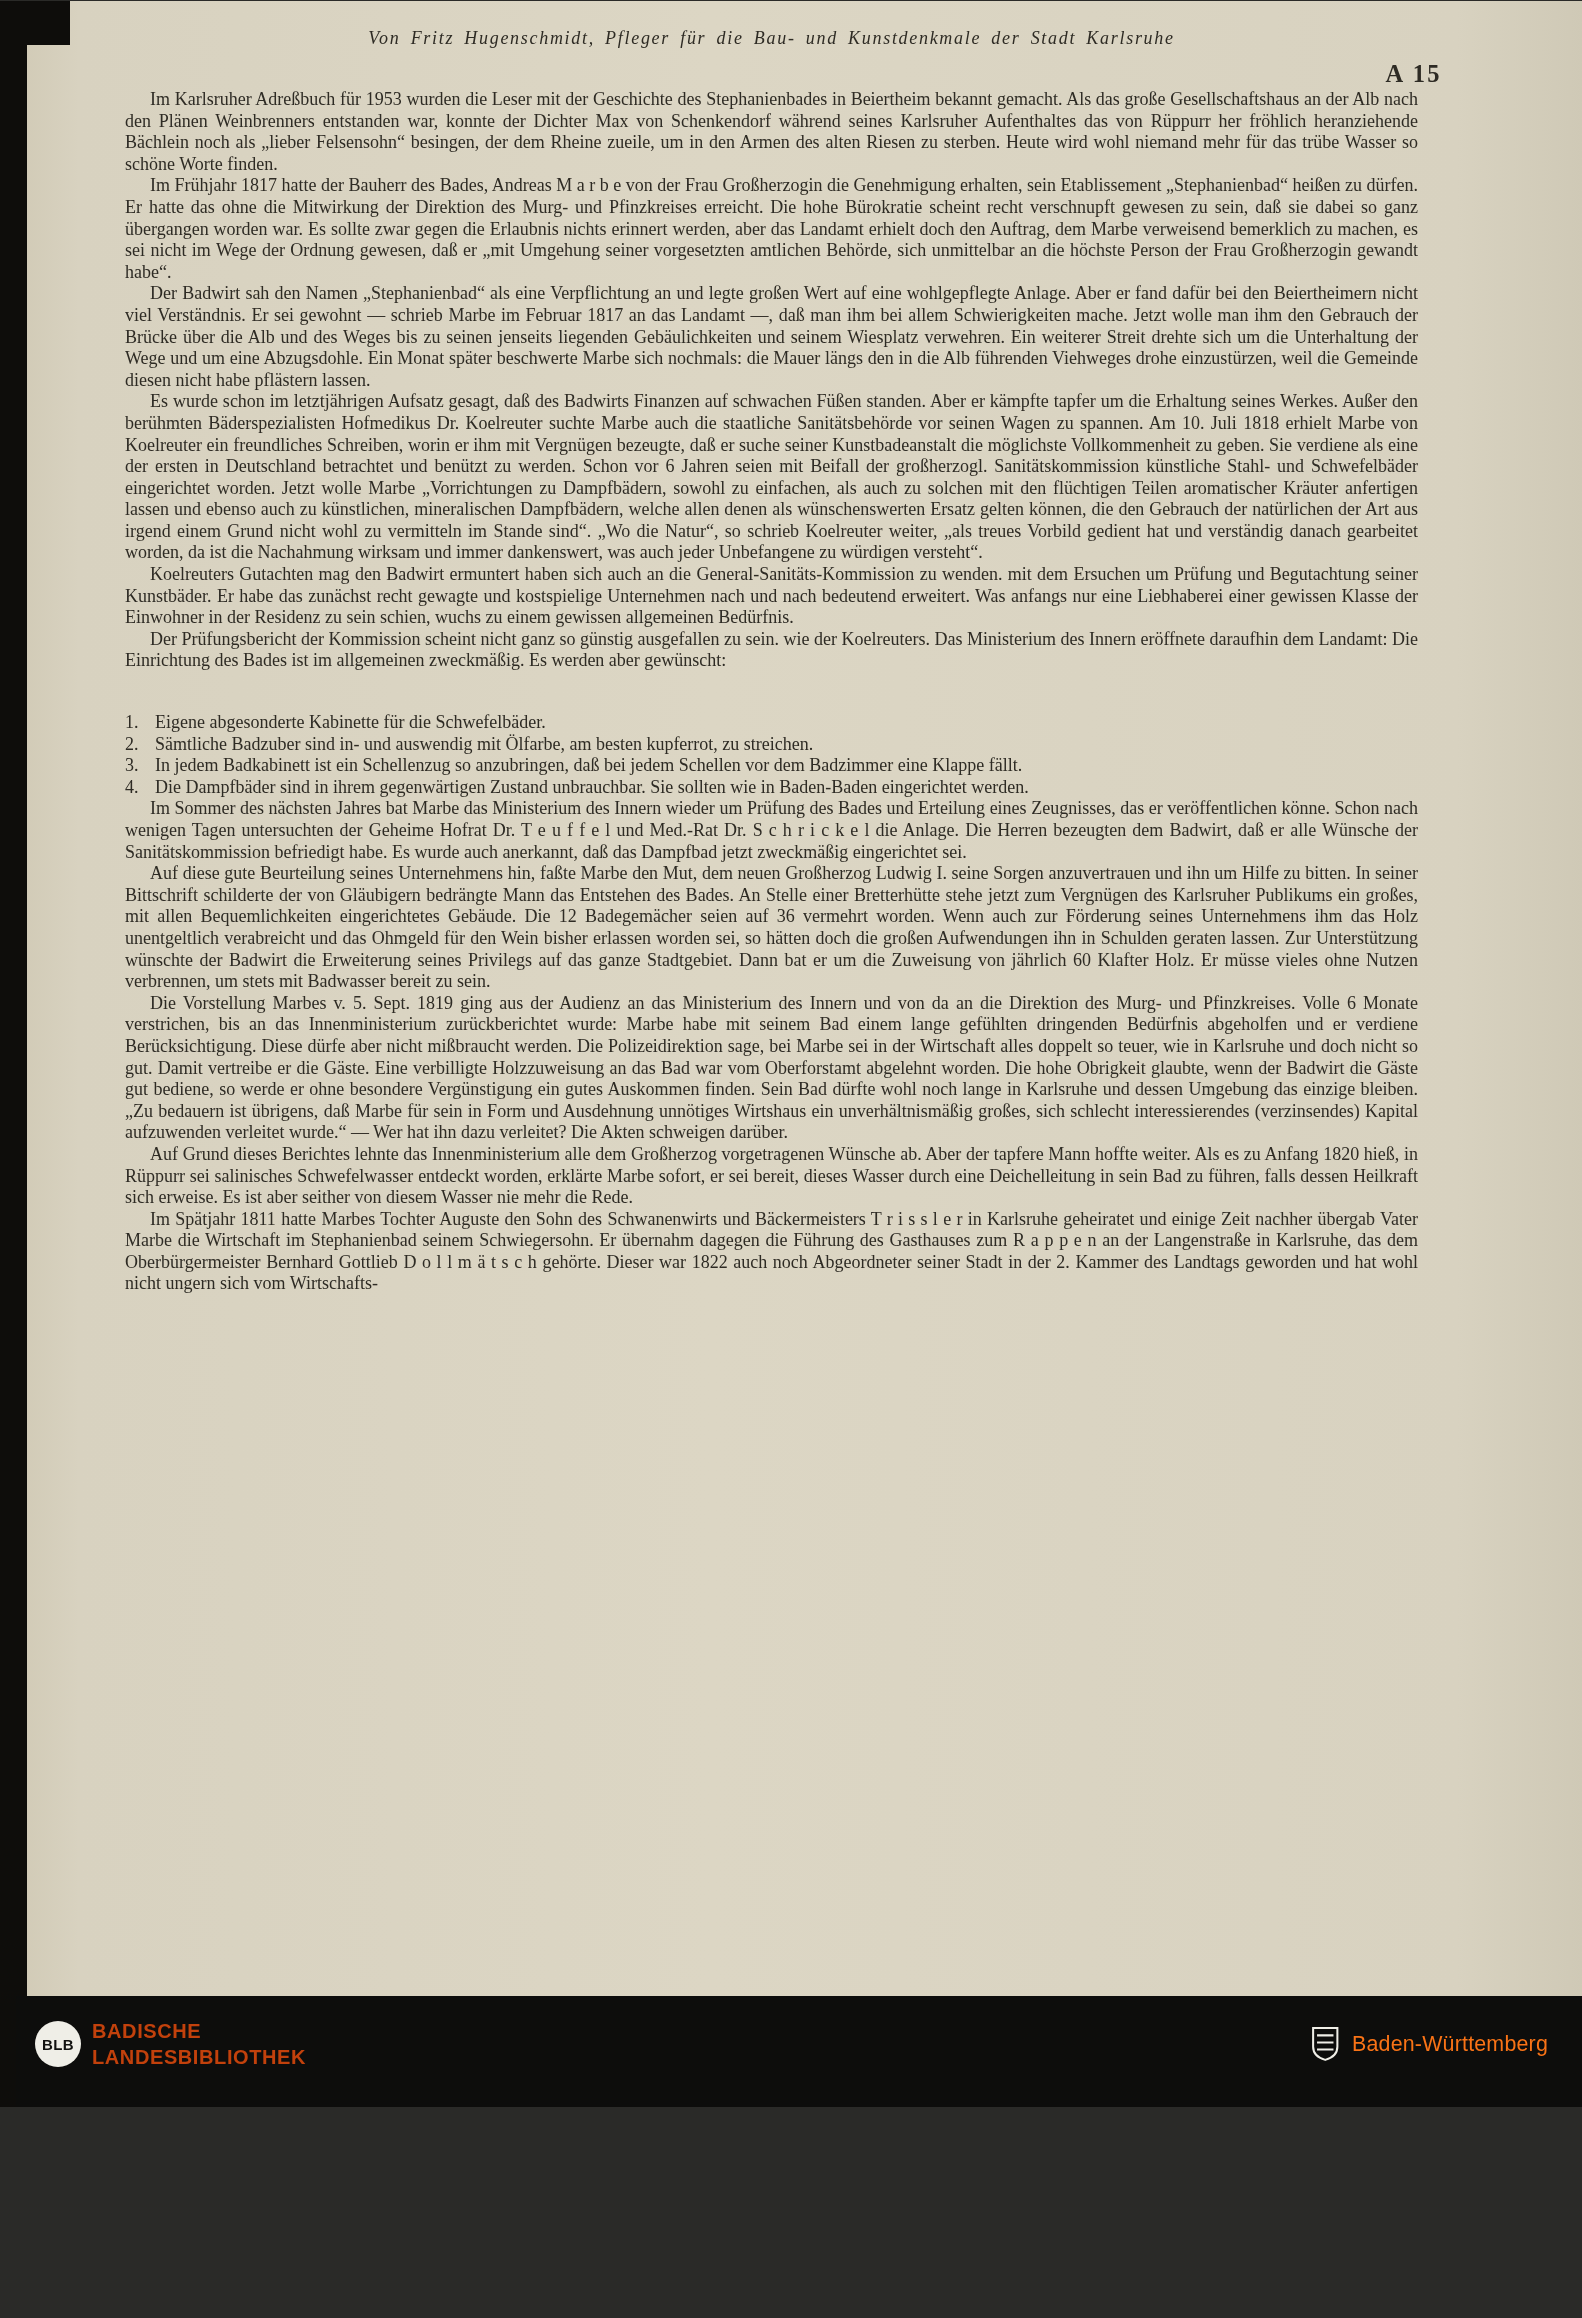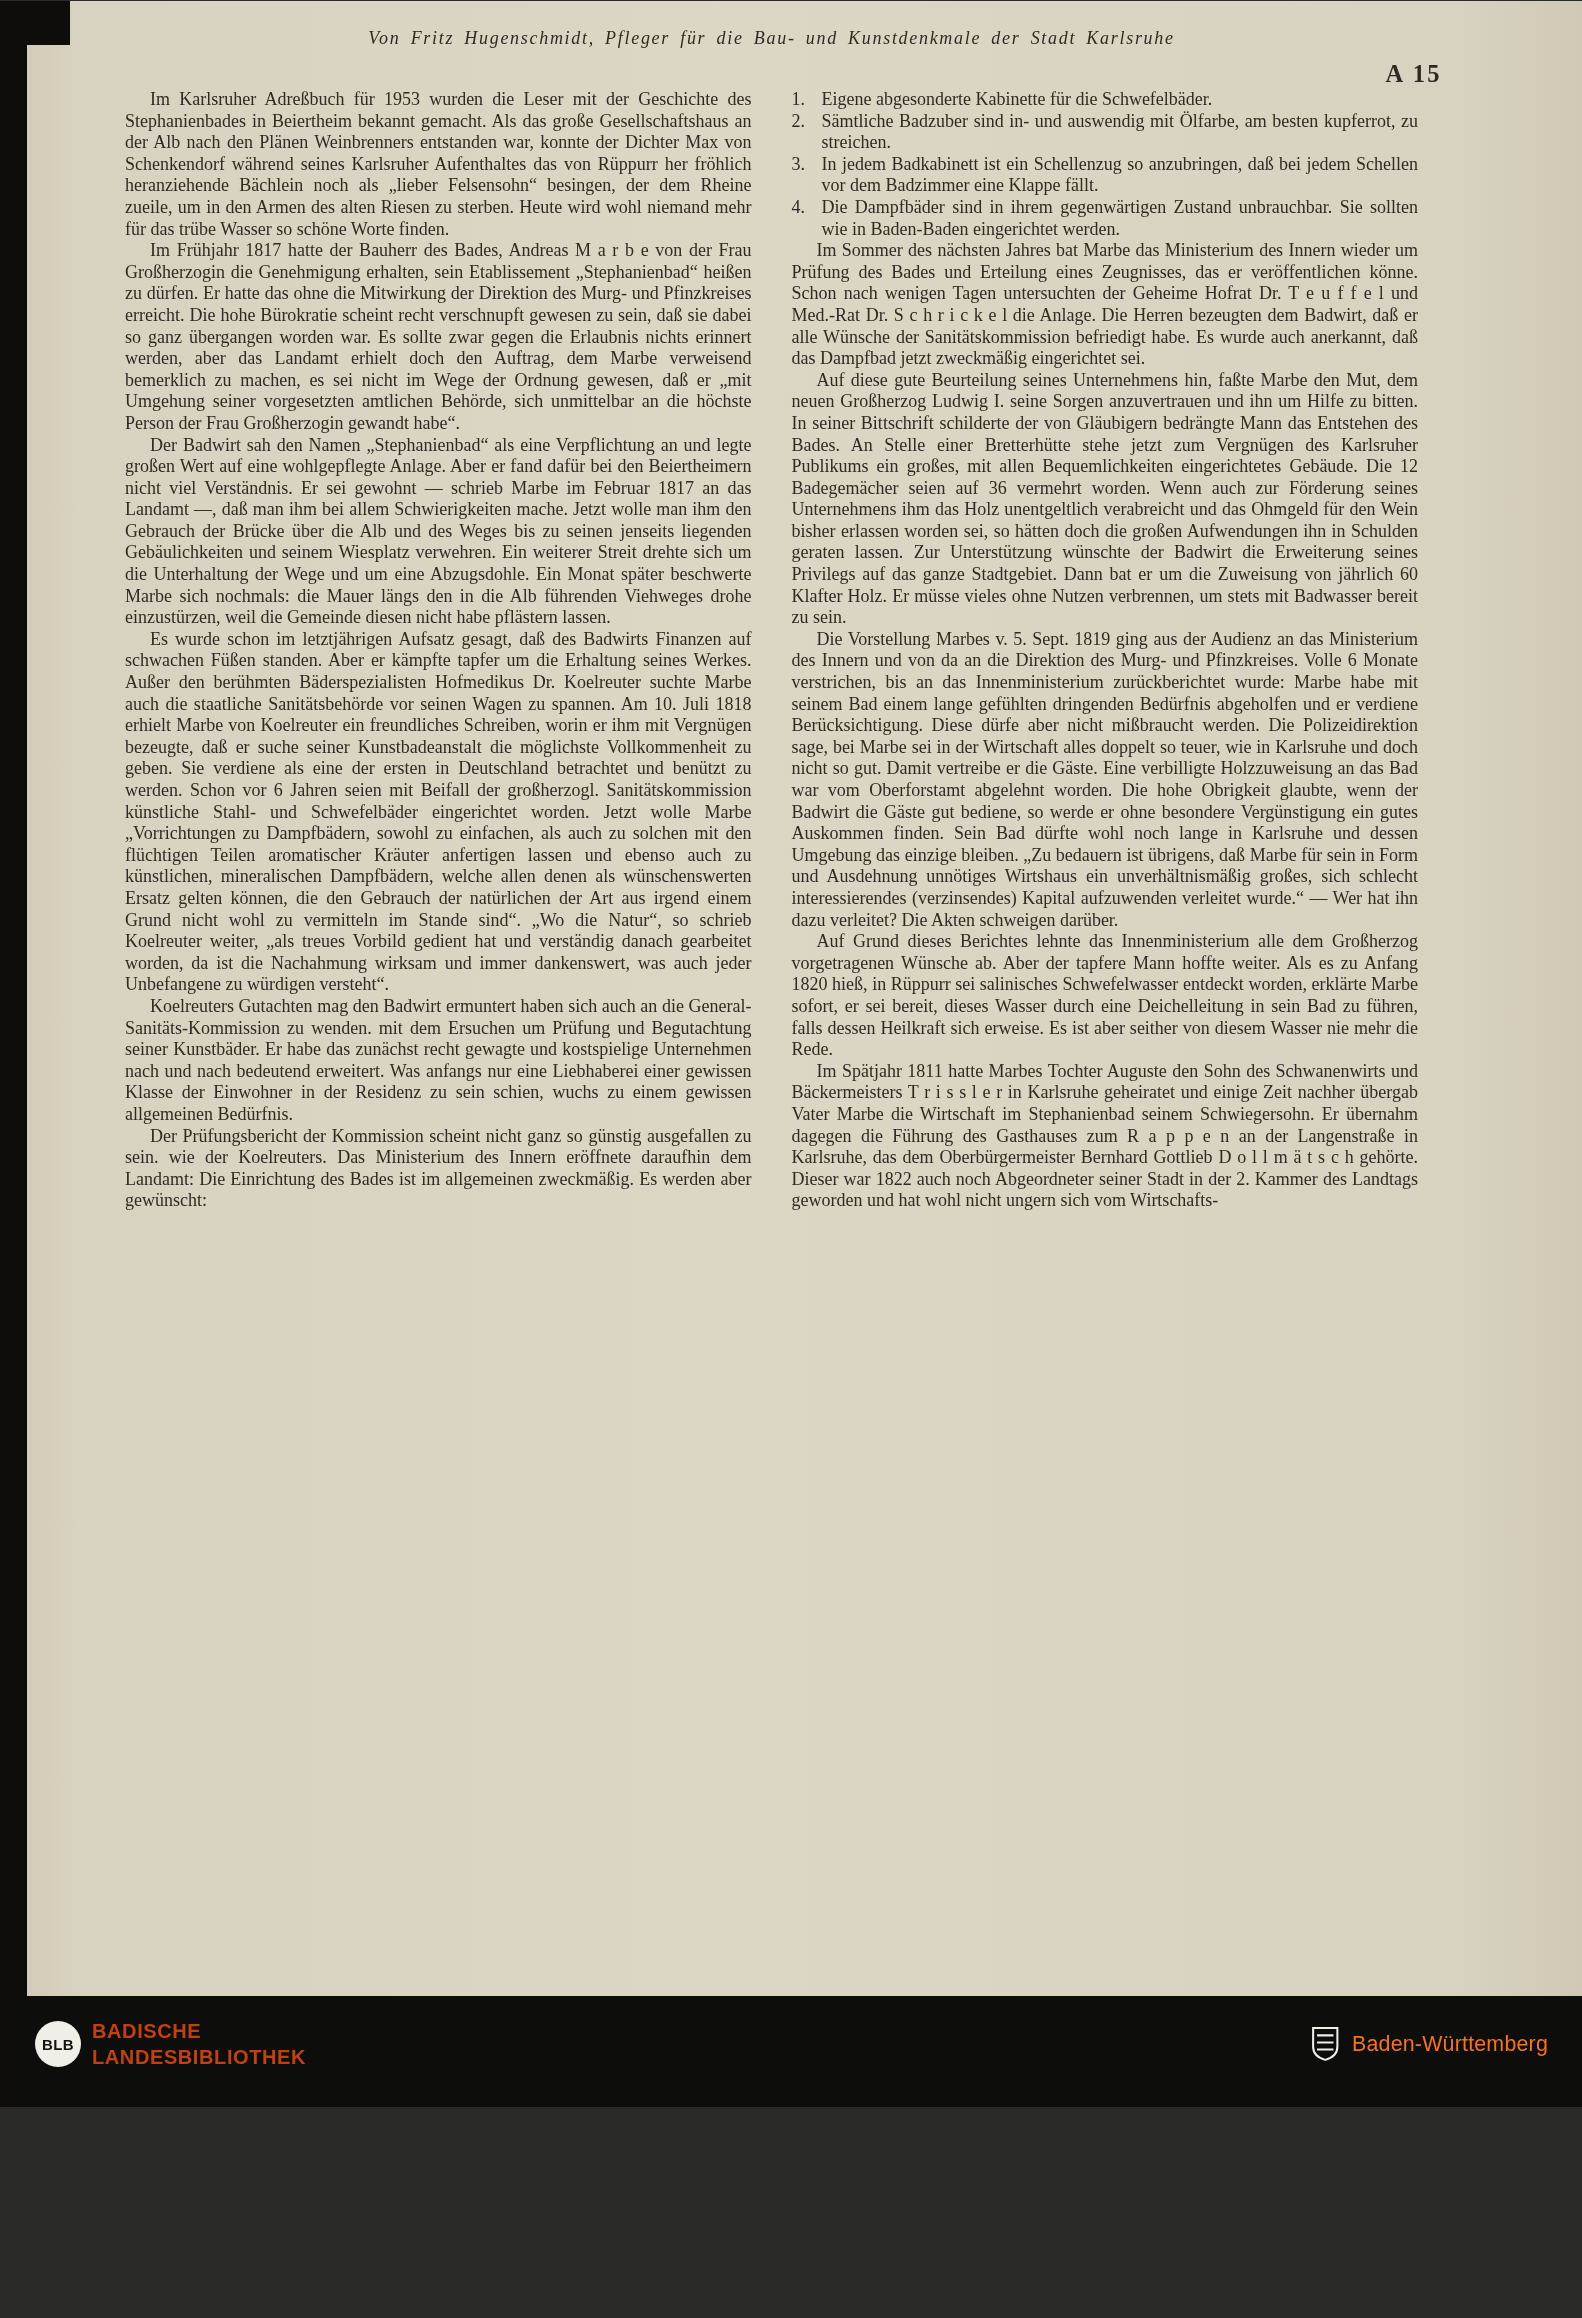--- a/index.html
+++ b/index.html
@@ -52,20 +52,21 @@
     letter-spacing: 0.8px;
   }
   .columns {
     margin-top: 40px;
     display: flex;
     gap: 40px;
     font-size: 18px;
     line-height: 21.6px;
     text-align: justify;
     hyphens: auto;
+    flex-direction: column;
     -webkit-hyphens: auto;
   }
   .col { flex: 1 1 0; min-width: 0; }
   .para { margin: 0; text-indent: 25px; }
   .num-list { margin: 0; }
   .li {
     display: grid;
     grid-template-columns: 30px 1fr;
     align-items: start;
   }

